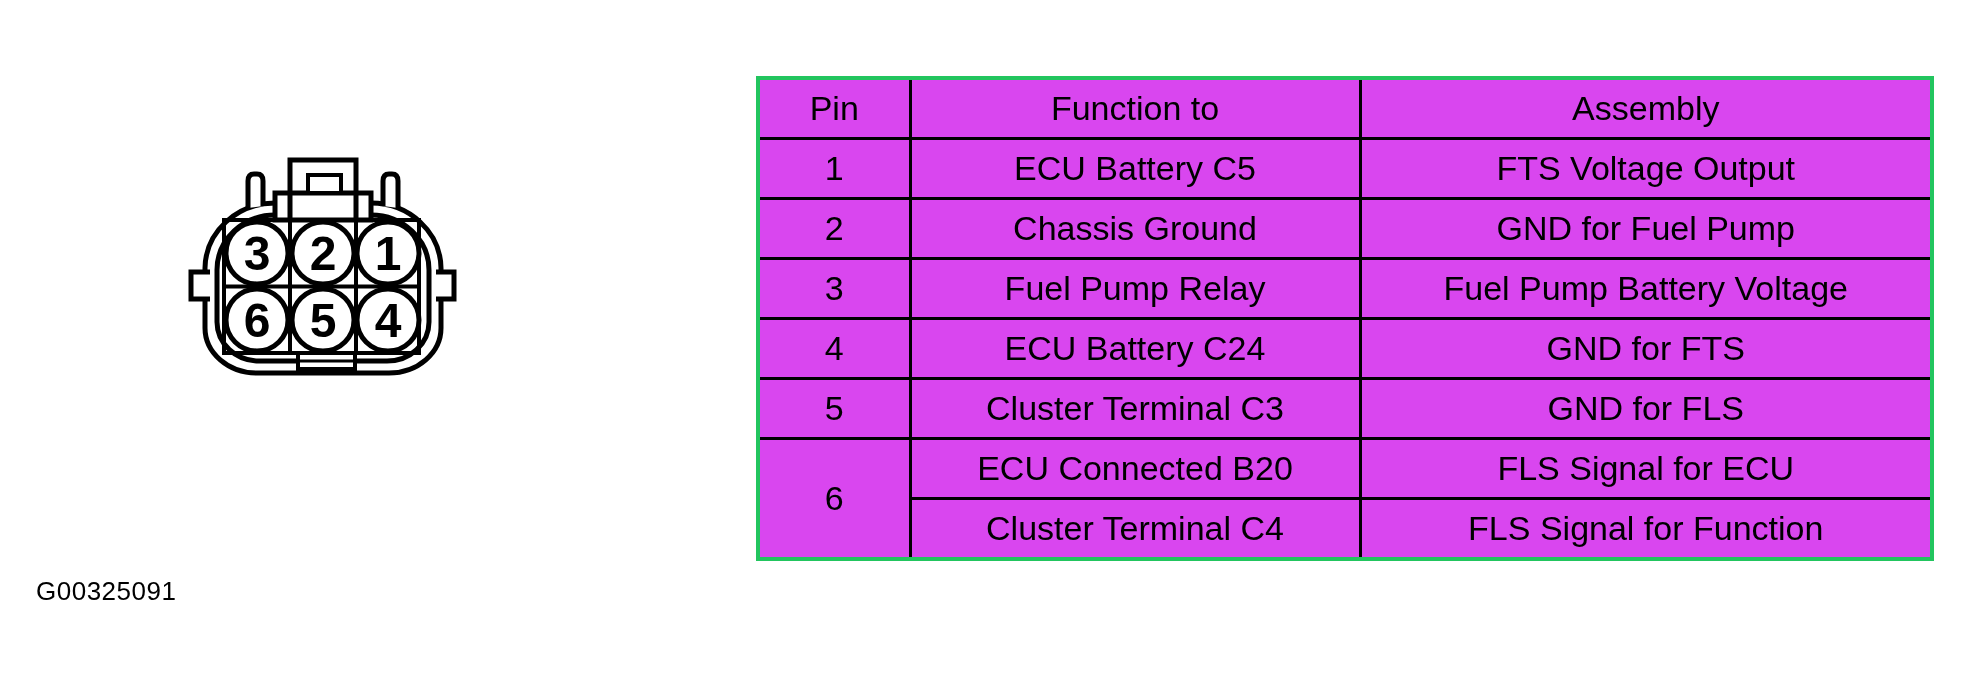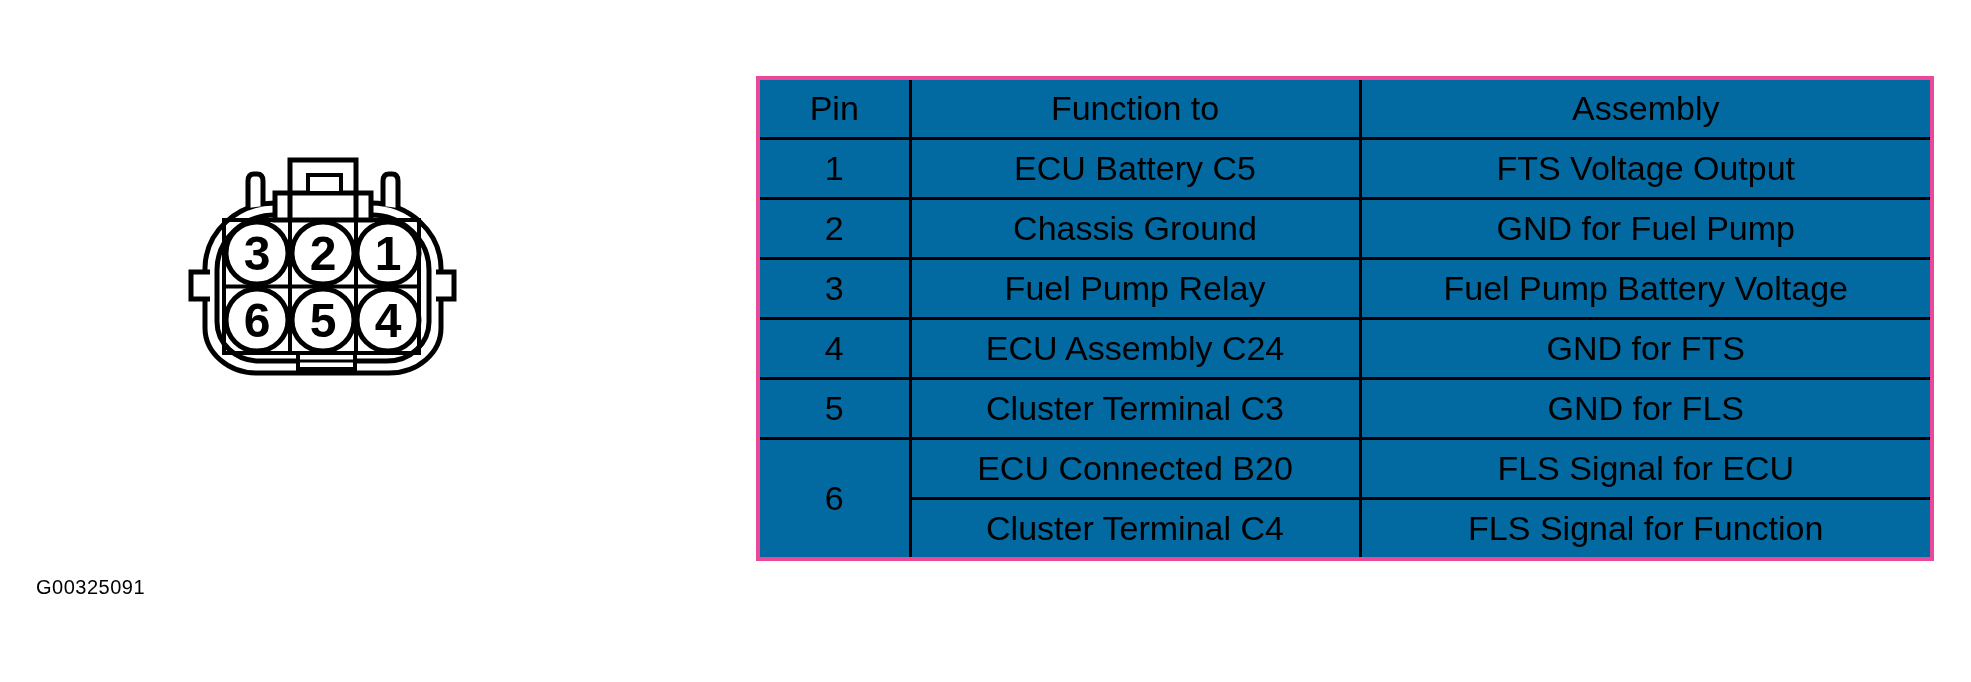--- a/index.html
+++ b/index.html
@@ -30,34 +30,34 @@
     left: 28px;
     top: 412px;
     font-size: 38px;
     letter-spacing: -0.5px;
     white-space: nowrap;
   }
   .figure-code {
     position: absolute;
     left: 36px;
     top: 576px;
-    font-size: 20px;
+    font-size: 26px;
     letter-spacing: 0.5px;
     text-align: center;
   }
 
   
   .pinout-table {
     position: absolute;
     left: 756px;
     top: 76px;
     border-collapse: collapse;
     table-layout: fixed;
-    background: #0369a1;
-    border: 4px solid #ec4899;
+    background: #d946ef;
+    border: 4px solid #22c55e;
   }
   .pinout-table td, .pinout-table th {
     border: 3px solid #000000;
     height: 57px;
     padding: 0;
     text-align: center;
     vertical-align: middle;
     font-size: 34px;
     font-weight: normal;
     white-space: nowrap;
@@ -150,21 +150,21 @@
         <td>Chassis Ground</td>
         <td>GND for Fuel Pump</td>
       </tr>
       <tr>
         <td>3</td>
         <td>Fuel Pump Relay</td>
         <td>Fuel Pump Battery Voltage</td>
       </tr>
       <tr>
         <td>4</td>
-        <td>ECU Assembly C24</td>
+        <td>ECU Battery C24</td>
         <td>GND for FTS</td>
       </tr>
       <tr>
         <td>5</td>
         <td>Cluster Terminal C3</td>
         <td>GND for FLS</td>
       </tr>
       <tr>
         <td rowspan="2">6</td>
         <td>ECU Connected B20</td>

